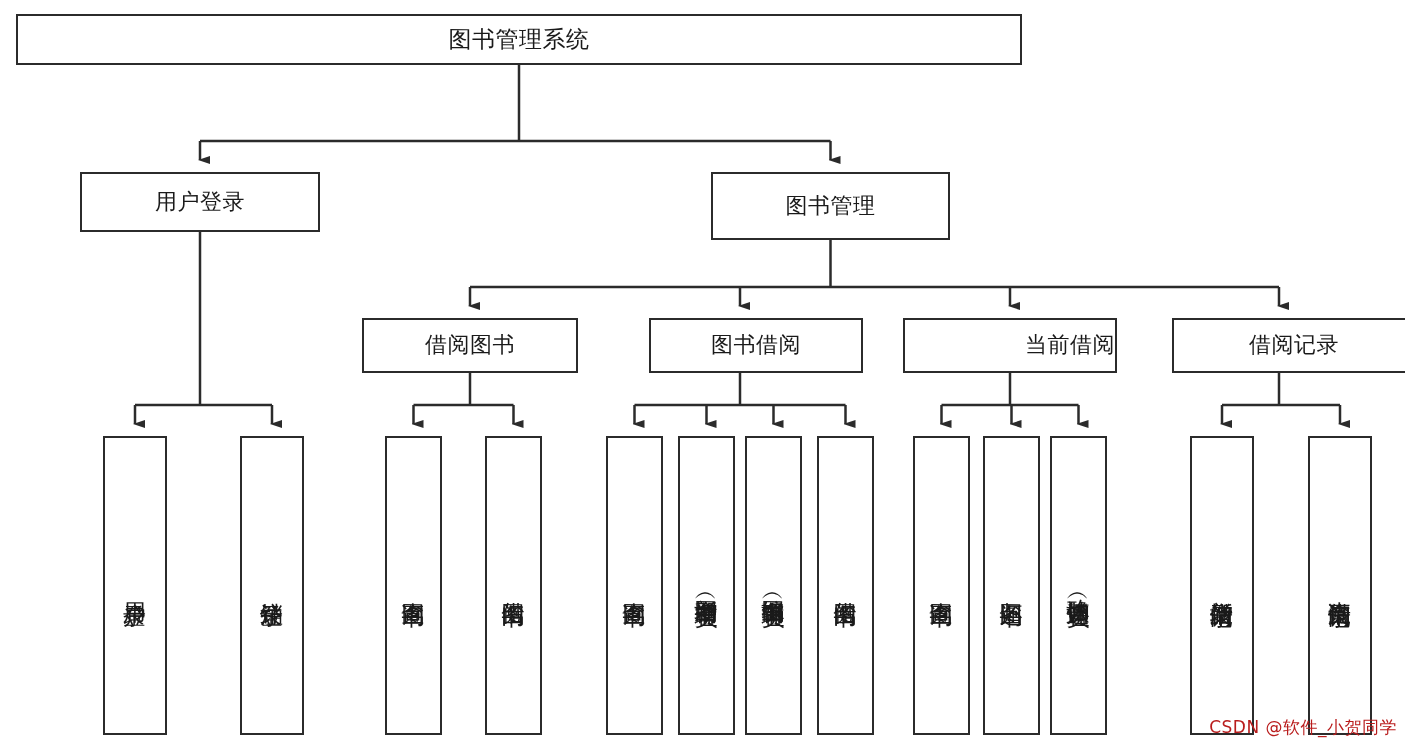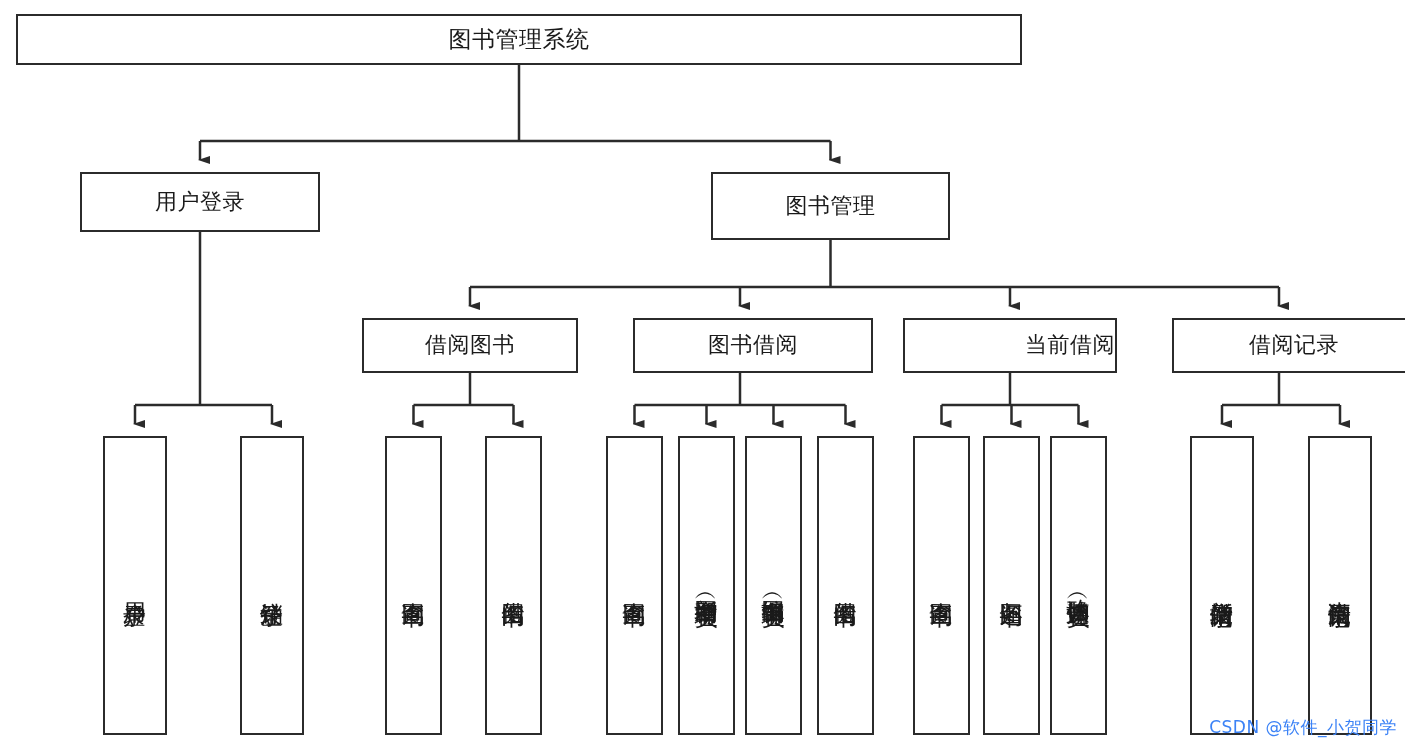--- a/index.html
+++ b/index.html
@@ -50,21 +50,21 @@
     font-size: 23px;
     line-height: 1.22;
     letter-spacing: 1px;
   }
   .node.root .lbl { font-size: 23px; }
   #watermark {
     position: absolute;
     right: 8px;
     bottom: 8px;
     font-size: 17px;
-    color: #3b82f6;
+    color: #b91c1c;
     letter-spacing: 0.5px;
     white-space: nowrap;
     z-index: 5;
     font-family: "DejaVu Sans", "Liberation Sans", sans-serif;
   }
 </style>
 </head>
 <body>
 
 <div id="canvas">
@@ -117,21 +117,21 @@
       </div>
       <div class="node horizontal" style="left: 80px; top: 172px; width: 240px; height: 60px;">
         <span class="lbl">用户登录</span>
       </div>
       <div class="node horizontal" style="left: 711px; top: 172px; width: 239px; height: 68px;">
         <span class="lbl">图书管理</span>
       </div>
       <div class="node horizontal" style="left: 362px; top: 318px; width: 216px; height: 55px;">
         <span class="lbl">借阅图书</span>
       </div>
-      <div class="node horizontal" style="left: 633px; top: 318px; width: 240px; height: 55px;">
+      <div class="node horizontal" style="left: 649px; top: 318px; width: 214px; height: 55px;">
         <span class="lbl">图书借阅</span>
       </div>
       <div class="node horizontal" style="left: 903px; top: 318px; width: 214px; height: 55px; justify-content: flex-end;">
         <span class="lbl">当前借阅</span>
       </div>
       <div class="node horizontal" style="left: 1172px; top: 318px; width: 244px; height: 55px;">
         <span class="lbl">借阅记录</span>
       </div>
       <div class="node vertical" style="left: 103px; top: 436px; width: 64px; height: 299px;">
         <span class="lbl">用户登录</span>

